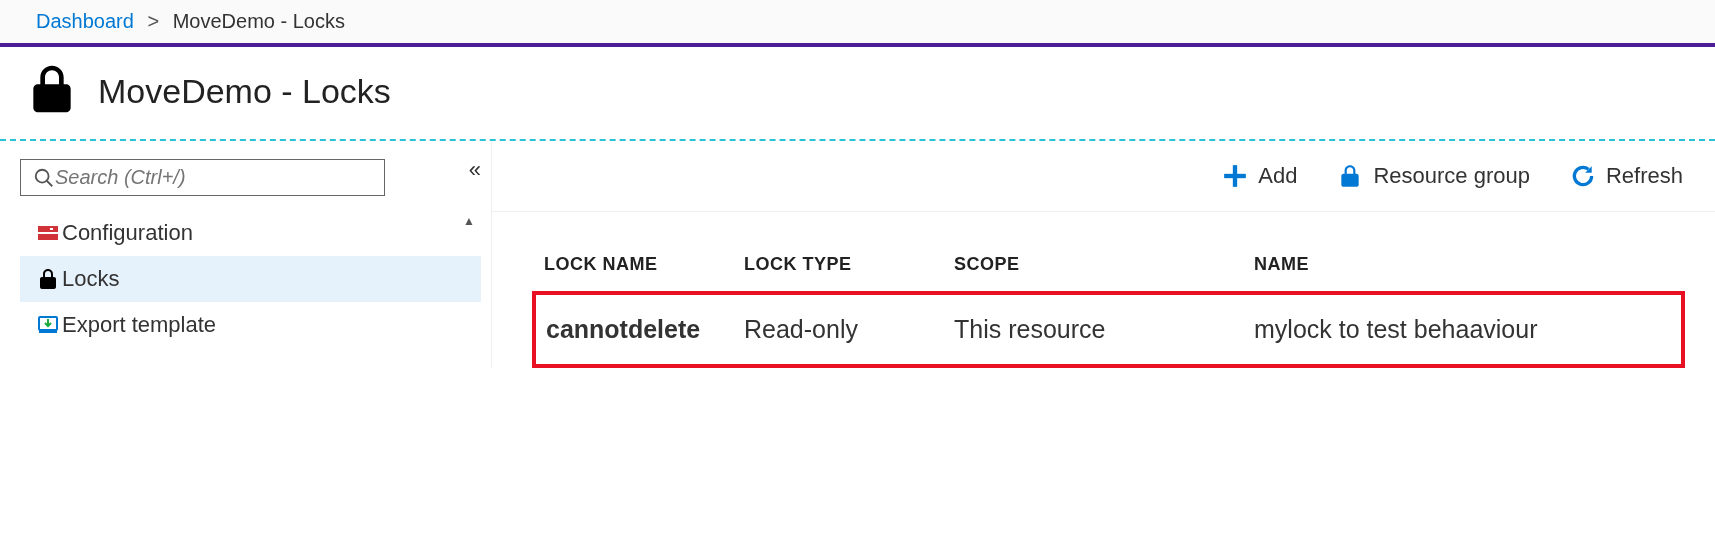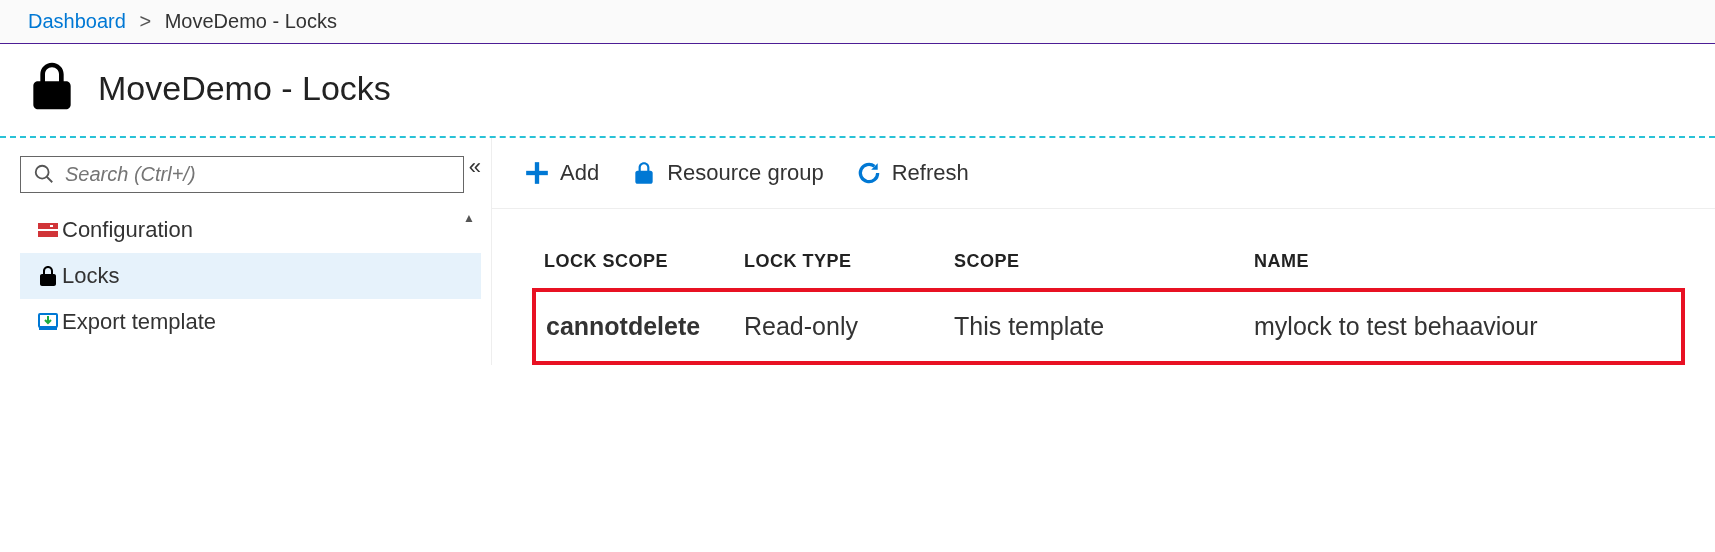--- a/index.html
+++ b/index.html
@@ -8,23 +8,23 @@
       box-sizing: border-box;
     }
     body {
       font-family: 'Segoe UI', Tahoma, sans-serif;
       background: #ffffff;
       width: 1715px;
       height: 552px;
       overflow: hidden;
     }
     .breadcrumb {
-      padding: 10px 28px;
+      padding: 10px 36px;
       font-size: 20px;
-      border-bottom: 1px solid #4c1d95;
+      border-bottom: 4px solid #4c1d95;
       background: #fafafa;
     }
     .breadcrumb a {
       color: #0078d4;
       text-decoration: none;
     }
     .breadcrumb-sep {
       color: #555;
       margin: 0 8px;
     }
@@ -67,26 +67,25 @@
     .collapse-btn {
       position: absolute;
       top: 16px;
       right: 10px;
       font-size: 22px;
       color: #333;
       cursor: pointer;
     }
     .search-box {
       display: flex;
-      align-items: flex-start;
+      align-items: flex-end;
       border: 1px solid #666;
       padding: 6px 12px;
-      width: 444px;
+      width: 365px;
       margin-bottom: 14px;
-      gap: 10px;
     }
     .search-box input {
       border: none;
       outline: none;
       font-size: 20px;
       font-style: italic;
       color: #888;
       width: 100%;
       background: transparent;
     }
@@ -122,23 +121,24 @@
       align-items: center;
       justify-content: center;
     }
     .main {
       flex: 1;
       padding: 0;
     }
     .toolbar {
       display: flex;
       align-items: center;
-      gap: 32px;
+      gap: 40px;
       padding: 22px 32px;
       border-bottom: 1px solid #eee;
+      justify-content: flex-end;
     }
     .toolbar-item {
       display: flex;
       align-items: center;
       gap: 10px;
       font-size: 22px;
       color: #333;
       cursor: pointer;
     }
     .toolbar-item .icon {
@@ -276,30 +276,30 @@
           </svg>
         </span>
         <span>Refresh</span>
       </div>
     </div>
 
     <div class="table-area">
       <table class="locks-table">
         <thead>
           <tr>
-            <th>LOCK SCOPE</th>
+            <th>LOCK NAME</th>
             <th>LOCK TYPE</th>
             <th>SCOPE</th>
             <th>NAME</th>
           </tr>
         </thead>
         <tbody class="highlighted-row-wrap">
           <tr>
             <td class="name">cannotdelete</td>
             <td>Read-only</td>
-            <td>This template</td>
+            <td>This resource</td>
             <td>mylock to test behaaviour</td>
           </tr>
         </tbody>
       </table>
     </div>
   </div>
 </div>
 
 </body></html>

